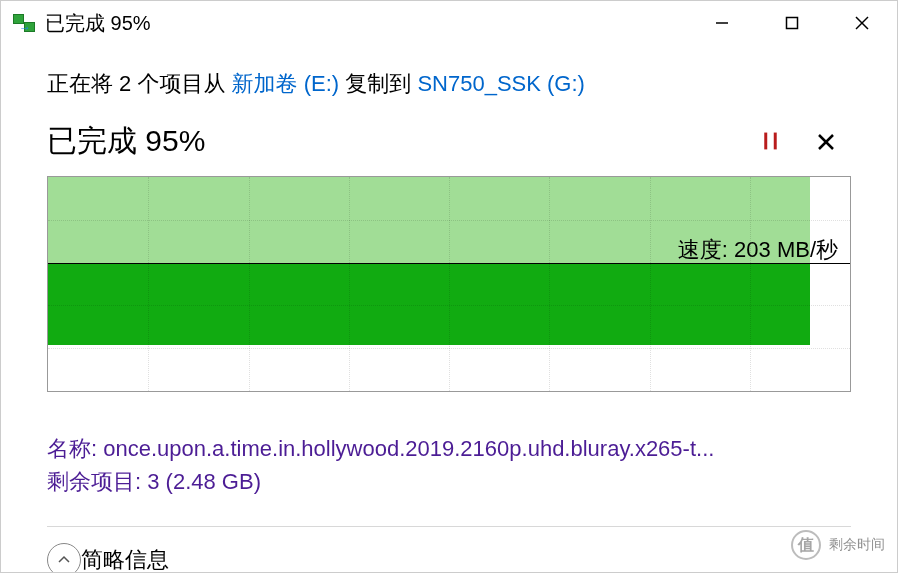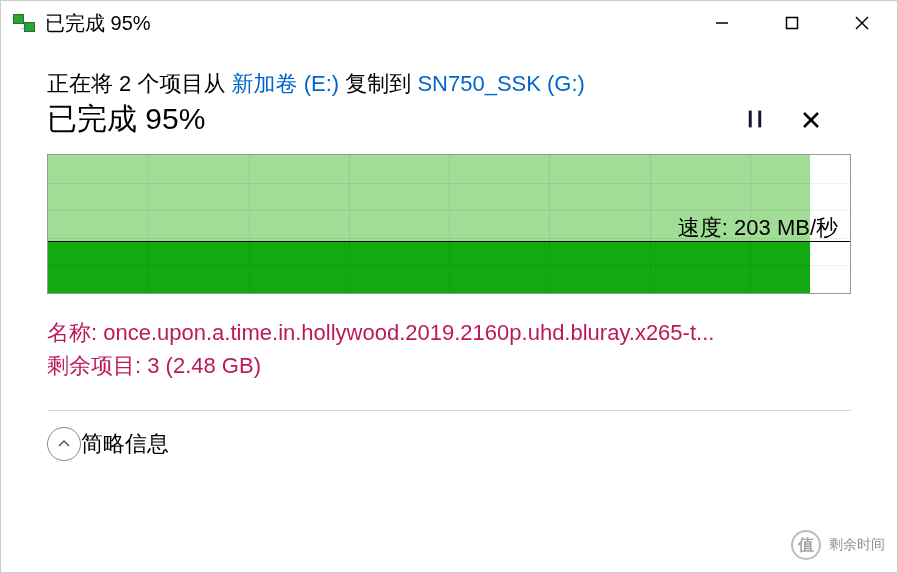--- a/index.html
+++ b/index.html
@@ -53,52 +53,52 @@
     color: #000;
     cursor: pointer;
   }
   .win-btn.close { font-size: 20px; }
 
   .content { padding: 24px 46px 0 46px; }
 
   .action-line {
     font-size: 22px;
     color: #000;
-    margin-bottom: 0;
+    margin-bottom: 22px;
   }
   .action-line .link { color: #0066cc; }
 
   .progress-row {
     display: flex;
     align-items: center;
     margin-bottom: 14px;
   }
   .progress-text {
     font-size: 30px;
     color: #000;
     flex: 1;
   }
   .ctrl-btn {
     width: 50px;
     height: 40px;
     display: flex;
     align-items: center;
-    justify-content: flex-start;
+    justify-content: center;
     cursor: pointer;
     font-size: 22px;
     font-weight: bold;
     letter-spacing: 3px;
-    color: #0f172a;
+    color: #b91c1c;
     margin-left: 4px;
   }
   .ctrl-btn.cancel { letter-spacing: 0; font-size: 24px; }
 
   .chart {
     width: 100%;
-    height: 140px;
+    height: 216px;
     border: 1px solid #999;
     position: relative;
     overflow: hidden;
   }
   .chart-top {
     position: absolute;
     left: 0; top: 0;
     width: 95%;
     height: 86px;
     background: #a1dd96;
@@ -127,24 +127,24 @@
     position: absolute;
     right: 10px;
     top: 58px;
     font-size: 22px;
     color: #000;
     background: transparent;
     padding: 0 2px;
   }
 
   .details {
-    margin-top: 22px;
+    margin-top: 40px;
     font-size: 22px;
     line-height: 1.5;
-    color: #be185d;
+    color: #4c1d95;
   }
   .details .row { white-space: nowrap; overflow: hidden; text-overflow: ellipsis; }
 
   .sep {
     margin-top: 28px;
     border-top: 1px solid #d8d8d8;
   }
 
   .footer-row {
     display: flex;

